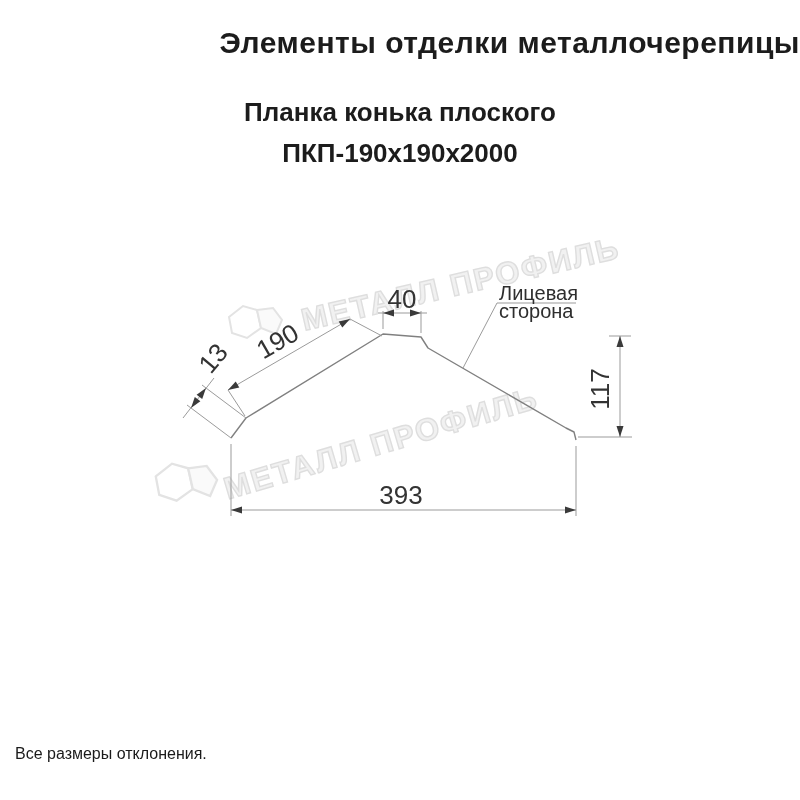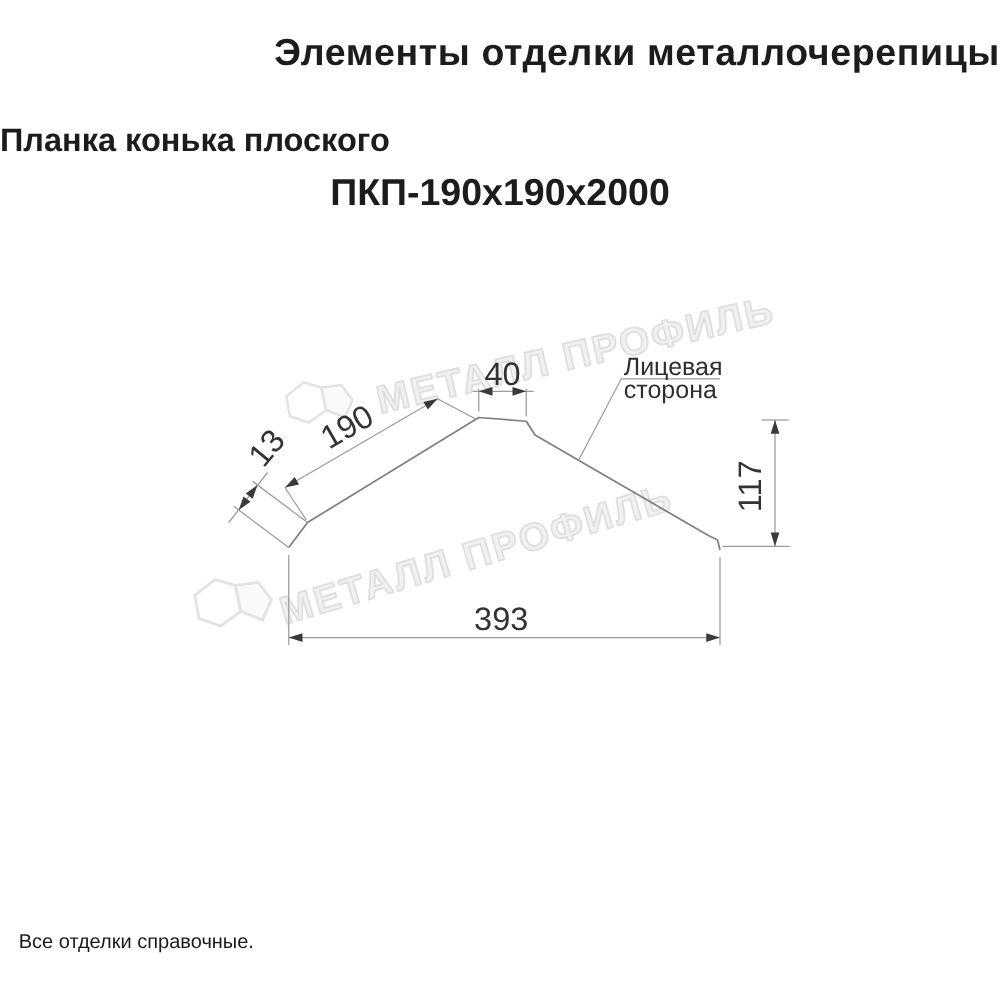--- a/index.html
+++ b/index.html
@@ -5,26 +5,26 @@
   html,body{margin:0;padding:0;}
   body{
     width:800px;height:800px;background:#ffffff;position:relative;
     font-family:"Liberation Sans", sans-serif;overflow:hidden;
   }
   .page-title{
     position:absolute;top:26px;left:0;width:800px;text-align:right;
     font-size:30px;font-weight:bold;color:#1c1c1c;letter-spacing:0.5px;
   }
   .page-subtitle{
-    position:absolute;top:97px;left:0;width:800px;
+    position:absolute;top:97px;left:0;width:800px;text-align:center;
     font-size:26px;font-weight:bold;color:#1c1c1c;
   }
   .product-code{
     position:absolute;top:138px;left:0;width:800px;text-align:center;
-    font-size:30px;font-weight:bold;color:#1c1c1c;
+    font-size:26px;font-weight:bold;color:#1c1c1c;
   }
   .watermark-text{
     position:absolute;white-space:nowrap;
     font-size:31px;font-weight:bold;letter-spacing:2px;
     color:#f1f1f1;-webkit-text-stroke:1.4px #dedede;
     transform-origin:0 50%;z-index:1;user-select:none;
   }
   .wm-upper{left:302px;top:303px;transform:rotate(-13deg);}
   .wm-lower{left:225px;top:472px;transform:rotate(-16.5deg);}
   .wm-logo{position:absolute;z-index:1;}
@@ -106,14 +106,14 @@
   <text class="dim-text" transform="translate(282,349) rotate(-30)" text-anchor="middle">190</text>
   <text class="dim-text" transform="translate(220,364) rotate(-50)" text-anchor="middle">13</text>
   <text class="dim-text" transform="translate(609,389) rotate(-90)" text-anchor="middle">117</text>
   <text class="dim-text" x="401" y="504" text-anchor="middle">393</text>
 
   <text class="label-text" x="499" y="300">Лицевая</text>
   <text class="label-text" x="499" y="318">сторона</text>
 </svg>
 
 <div class="footer">
-  <div>Все отделки справочные.</div>
+  <div>Все размеры отклонения.</div>
 </div>
 
 </body></html>

